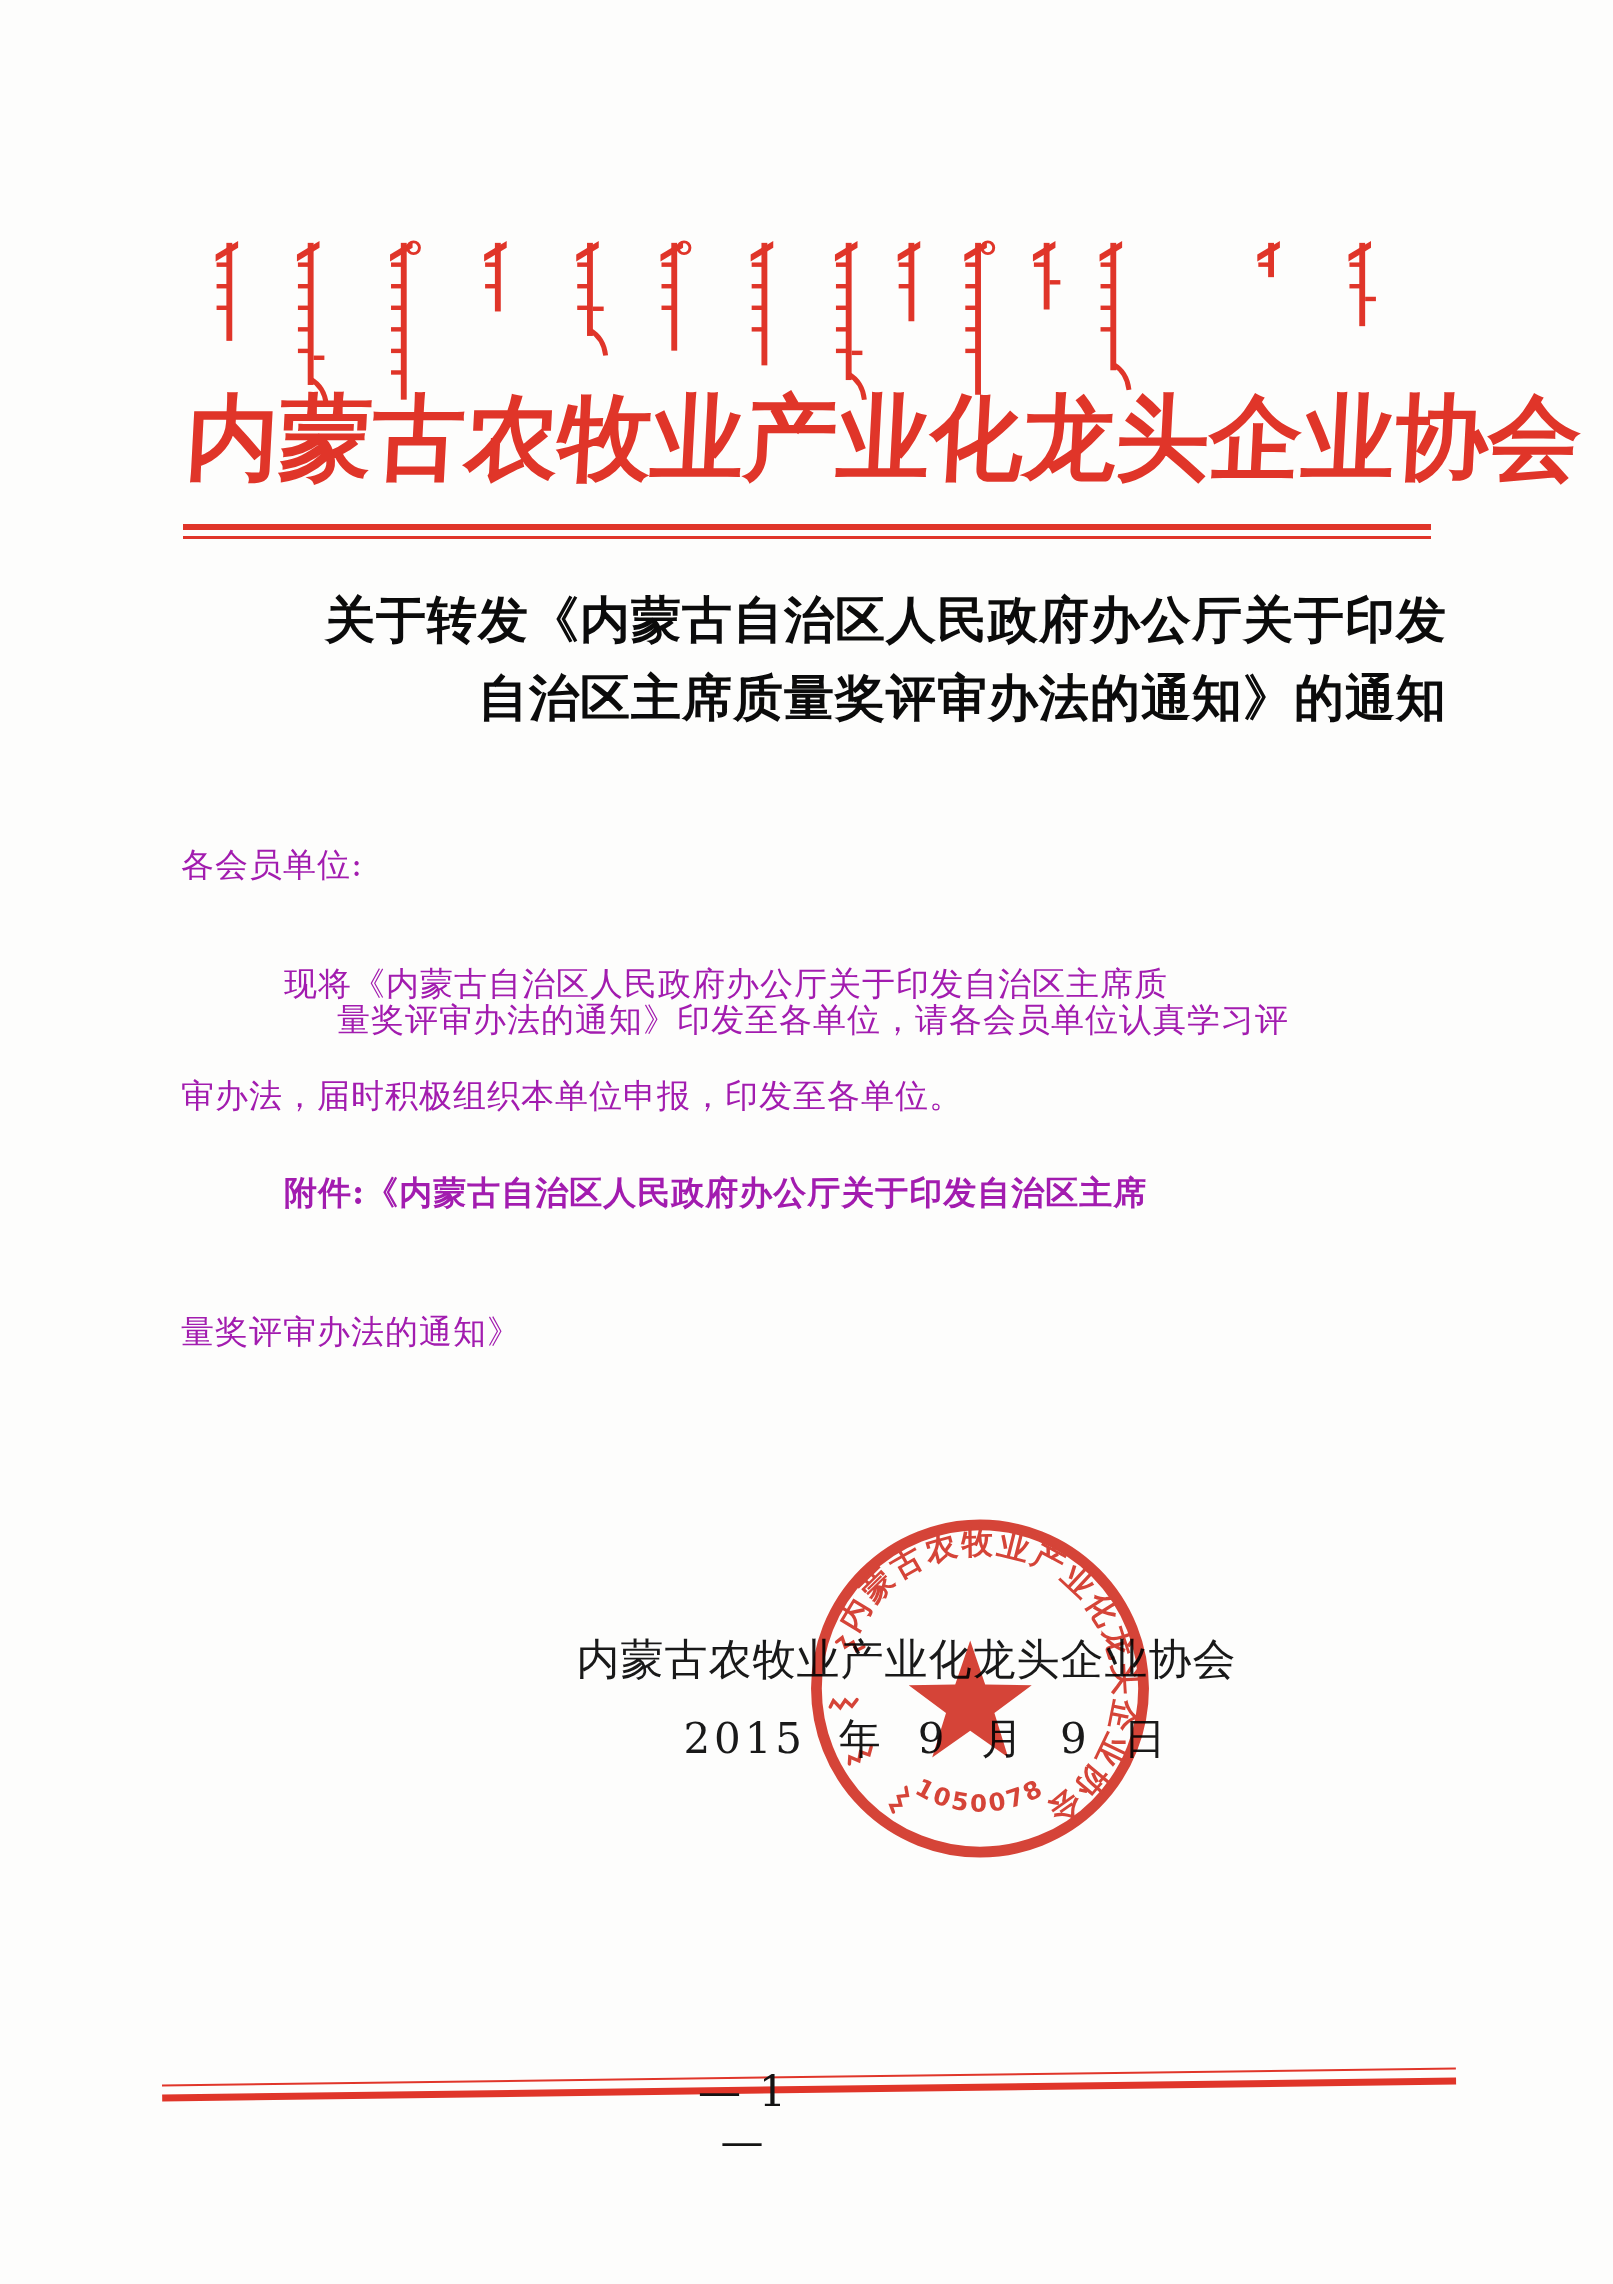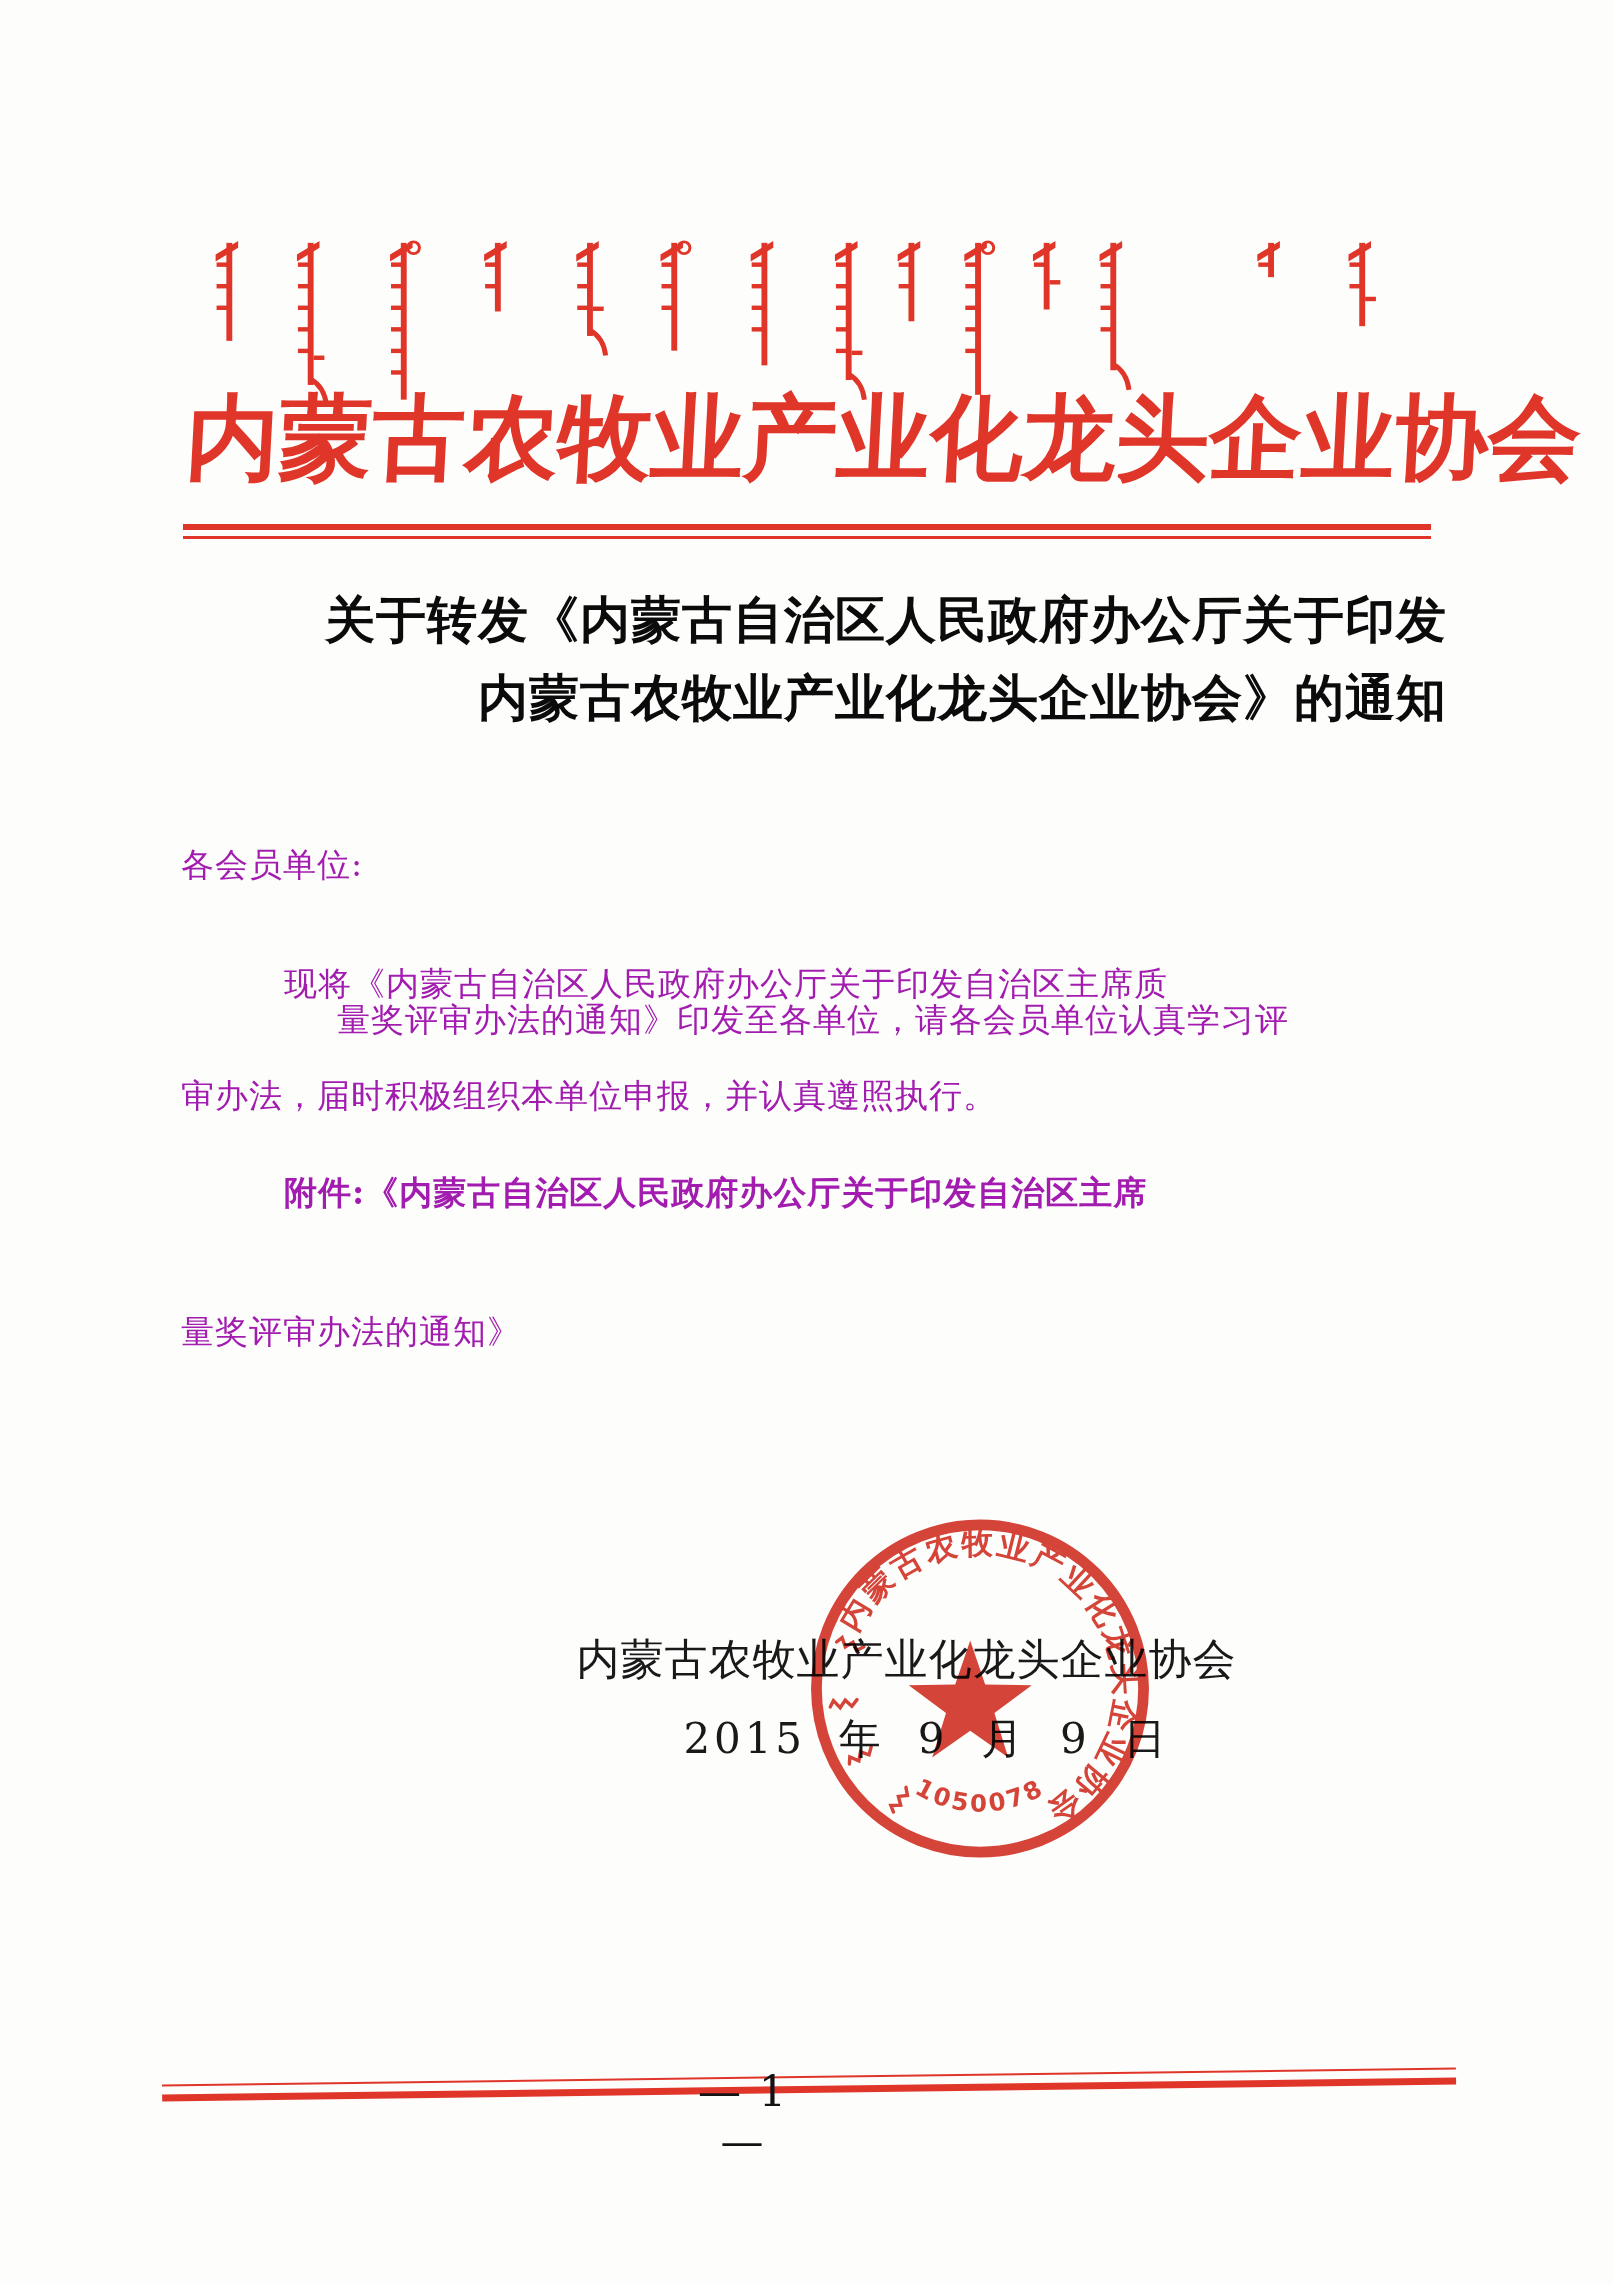--- a/index.html
+++ b/index.html
@@ -168,26 +168,26 @@
       <span>企</span>
       <span>业</span>
       <span>协</span>
       <span>会</span>
     </div>
 
   <div class="abs rule-thick" style="background: rgb(224, 53, 41);"></div>
   <div class="abs rule-thin" style="background: rgb(224, 53, 41);"></div>
 
   <div class="abs doc-title title-1">关于转发《内蒙古自治区人民政府办公厅关于印发</div>
-  <div class="abs doc-title title-2">内蒙古农牧业产业化龙头企业协会》的通知</div>
+  <div class="abs doc-title title-2">自治区主席质量奖评审办法的通知》的通知</div>
 
   <div class="abs bodyline salutation">各会员单位:</div>
   <div class="abs bodyline p-l1 indent">现将《内蒙古自治区人民政府办公厅关于印发自治区主席质</div>
   <div class="abs bodyline p-l2">量奖评审办法的通知》印发至各单位，请各会员单位认真学习评</div>
-  <div class="abs bodyline p-l3">审办法，届时积极组织本单位申报，并认真遵照执行。</div>
+  <div class="abs bodyline p-l3">审办法，届时积极组织本单位申报，印发至各单位。</div>
   <div class="abs bodyline a-l1 indent">附件:《内蒙古自治区人民政府办公厅关于印发自治区主席</div>
   <div class="abs bodyline a-l2">量奖评审办法的通知》</div>
 
   <div class="abs sig-org">内蒙古农牧业产业化龙头企业协会</div>
   <div class="abs sig-date">2015 年 9 月 9 日</div>
 
   <svg class="abs seal-svg" viewBox="0 0 390 360">
     <defs>
       <path id="ring-text-path" d="M68,124.1 A138,138 0 1 1 257.6,301" fill="none"></path>
       <path id="serial-path" d="M132,287 A126,126 0 0 0 258,287" fill="none"></path>

